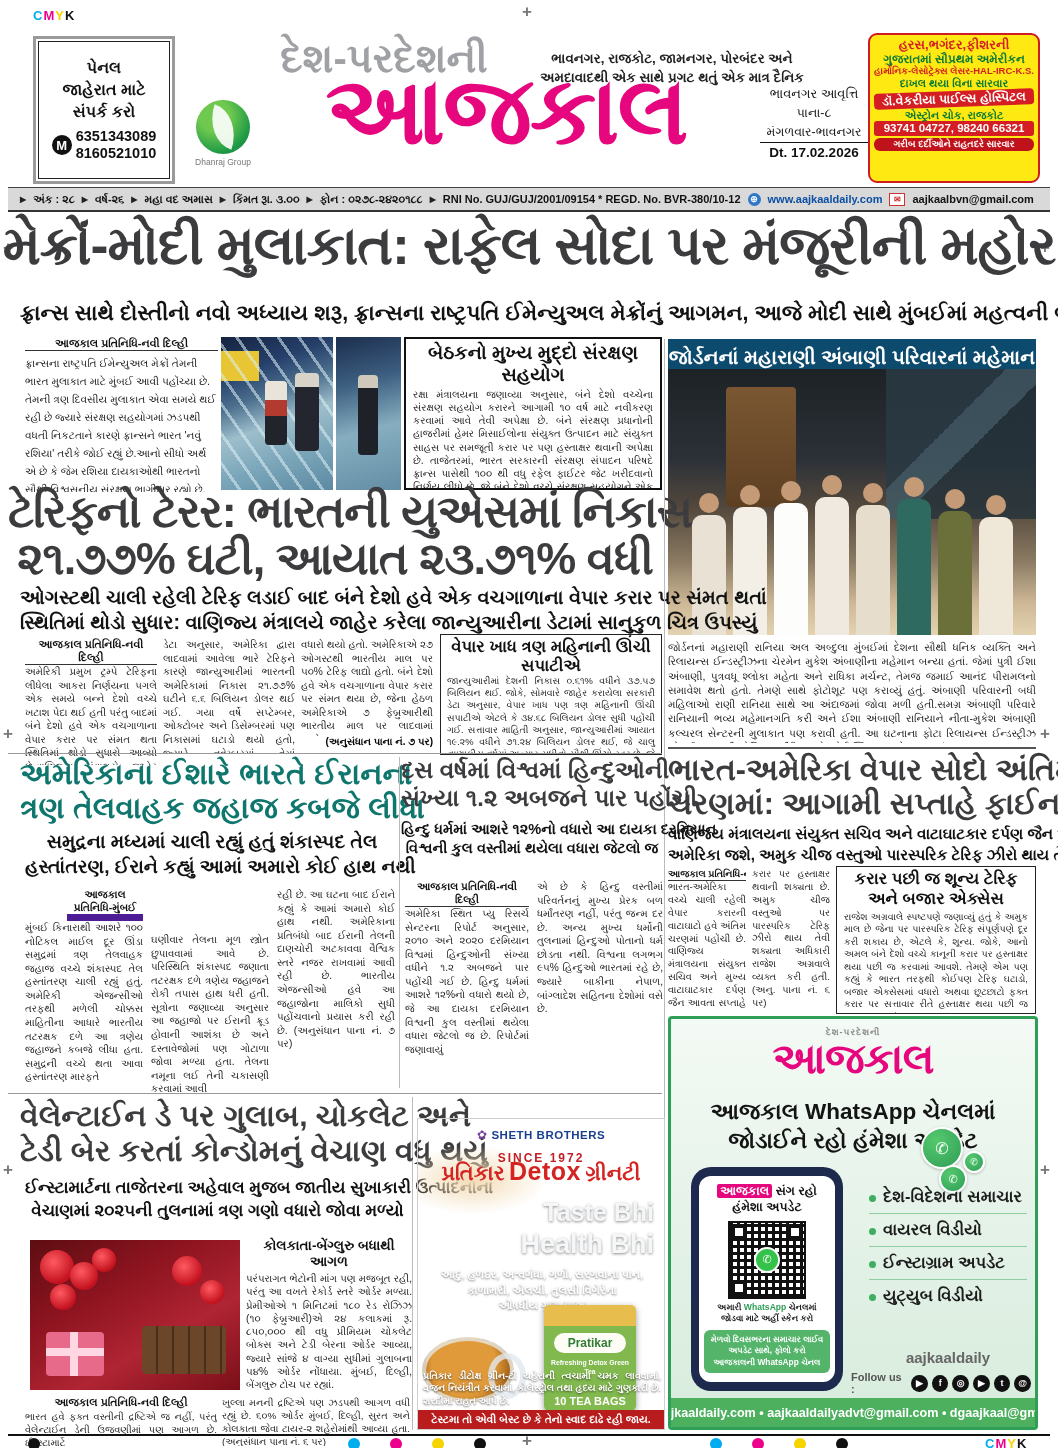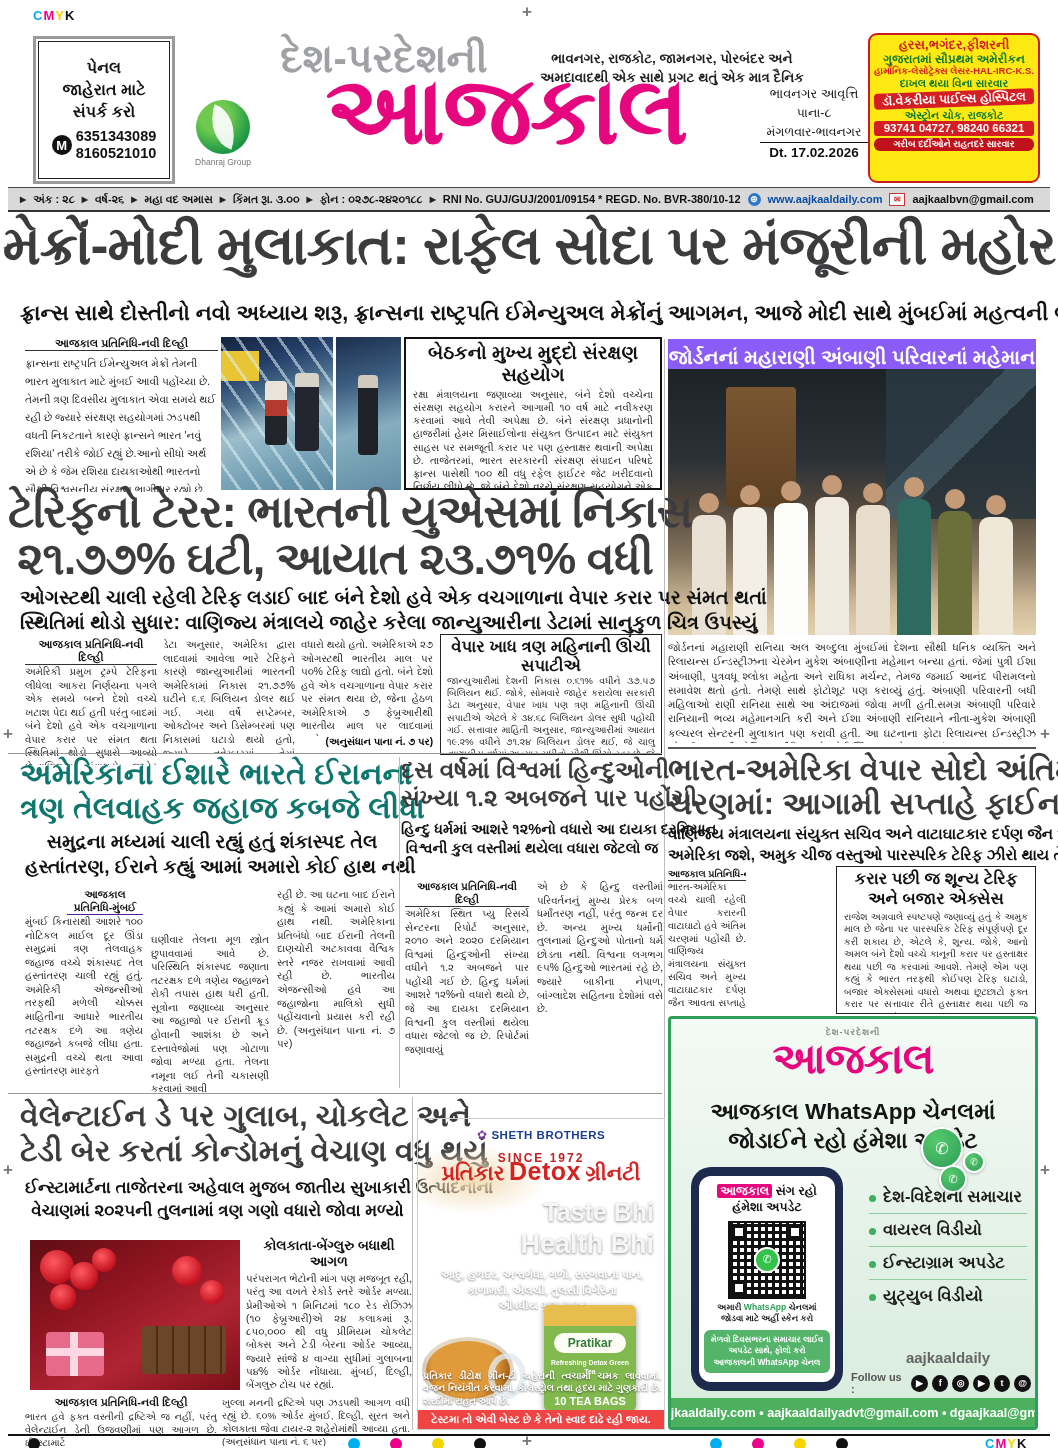--- a/index.html
+++ b/index.html
@@ -64,21 +64,21 @@
   .ph-macron1 .rail{position:absolute;inset:0;background:repeating-linear-gradient(55deg,transparent 0 14px,rgba(220,240,245,.55) 14px 17px);}
   .fig{position:absolute;border-radius:4px;}
   .ph-macron1 .f1{left:44px;top:44px;width:22px;height:64px;background:linear-gradient(180deg,#e8e4da 0 30%,#b33a2e 30% 55%,#21242a 55% 100%);}
   .ph-macron1 .f2{left:74px;top:36px;width:24px;height:78px;background:linear-gradient(180deg,#d8d3c8 0 18%,#23262e 18% 100%);}
   .ph-macron2{left:336px;top:337px;width:65px;height:153px;
     background:linear-gradient(165deg,#1c2e4e 0%,#3c5e80 30%,#86aec0 60%,#648ea6 100%);}
   .ph-macron2 .f1{left:22px;top:38px;width:20px;height:80px;background:linear-gradient(180deg,#cfc9bd 0 16%,#1e2127 16% 100%);}
   .dbox{left:404px;top:337px;width:258px;height:153px;border:2px solid #111;box-sizing:border-box;padding:3px 7px;overflow:hidden;}
   .dbox .ttl{font-size:19px;font-weight:900;color:#111;text-align:center;line-height:1.15;}
   .dbox .bd{font-size:10.2px;line-height:1.3;text-align:justify;margin-top:2px;color:#1b1b1b;}
-  .jordan-banner{left:668px;top:339px;width:368px;height:36px;background:#8b5cf6;color:#fff;display:flex;align-items:center;justify-content:center;
+  .jordan-banner{left:668px;top:339px;width:368px;height:36px;background:#0c4a6e;color:#fff;display:flex;align-items:center;justify-content:center;
     font-size:20px;font-weight:900;white-space:nowrap;}
   .ph-ambani{left:668px;top:369px;width:368px;height:266px;
     background:linear-gradient(180deg,#1d2226 0%,#2c3138 34%,#53483c 52%,#8a7a62 72%,#cdb896 88%,#e4d3b0 100%);}
   .ph-ambani .door{position:absolute;left:58px;top:18px;width:70px;height:120px;background:linear-gradient(180deg,#7a5732,#5d3f22);border-radius:4px;}
   .ph-ambani .marble{position:absolute;right:0;top:0;width:150px;height:150px;background:linear-gradient(135deg,#2a3a44 0 40%,#415a66 40% 55%,#24323a 55% 100%);opacity:.8;}
   .people{position:absolute;left:0;bottom:0;width:100%;height:170px;display:flex;align-items:flex-end;justify-content:center;gap:7px;}
   .person{width:34px;border-radius:10px 10px 0 0;position:relative;}
   .person::before{content:"";position:absolute;top:-22px;left:50%;transform:translateX(-50%);width:20px;height:20px;border-radius:50%;background:#c49a77;}
   .p1{height:120px;background:#e9e2d4;}.p2{height:128px;background:#f3efe6;}
   .p3{height:132px;background:#fdfdfb;}.p4{height:138px;background:#efe9e0;}
@@ -146,21 +146,21 @@
   .cup .bowl{position:absolute;left:0;top:10px;width:92px;height:66px;border-radius:50%;
     background:radial-gradient(circle at 45% 40%,#e09a3a 0 55%,#9c5a14 85%);border:4px solid rgba(230,238,242,.75);box-sizing:border-box;}
   .cup .handle{position:absolute;right:0;top:26px;width:26px;height:34px;border:6px solid rgba(225,233,238,.8);border-radius:50%;}
   .pbox{position:absolute;left:126px;top:186px;width:92px;height:106px;border-radius:5px;overflow:hidden;
     background:linear-gradient(180deg,#e7bd4d 0 20%,#82b94e 20% 100%);box-shadow:0 2px 6px rgba(0,0,0,.4);}
   .pbox .pill{position:absolute;left:10px;top:28px;width:72px;height:20px;background:#fdfdf6;border-radius:10px;
     color:#2f7d33;font-weight:900;font-size:12px;display:flex;align-items:center;justify-content:center;}
   .pbox .sub{position:absolute;left:4px;top:54px;width:84px;text-align:center;color:#fff;font-size:6.8px;font-weight:bold;line-height:1.3;}
   .pbox .cnt{position:absolute;left:4px;bottom:4px;width:84px;text-align:center;color:#fff;font-size:11px;font-weight:900;}
   .sheth .desc{position:absolute;left:5px;bottom:22px;width:238px;color:#fff;font-size:9.6px;line-height:1.3;text-align:justify;font-weight:bold;text-shadow:0 1px 2px rgba(0,0,0,.6);}
-  .sheth .strip{position:absolute;left:0;bottom:0;width:100%;height:19px;background:#ef4444;color:#fff;font-size:10.8px;font-weight:900;
+  .sheth .strip{position:absolute;left:0;bottom:0;width:100%;height:19px;background:#b91c1c;color:#fff;font-size:10.8px;font-weight:900;
     display:flex;align-items:center;justify-content:center;}
 
   
   .wa{left:668px;top:1016px;width:370px;height:414px;border:3px solid #2f9e57;border-radius:4px;box-sizing:border-box;
     background:linear-gradient(180deg,#f4faf5 0%,#e2f1e6 60%,#d7ecdc 100%);overflow:hidden;}
   .wa .mini{position:absolute;left:0;top:8px;width:100%;text-align:center;font-size:9px;color:#8a8a8a;font-weight:bold;letter-spacing:1px;}
   .wa .logo{position:absolute;left:0;top:16px;width:100%;text-align:center;font-size:42px;font-weight:900;color:#e6067e;letter-spacing:-1px;}
   .wa .hd{position:absolute;left:0;top:78px;width:100%;text-align:center;font-size:22.5px;font-weight:900;color:#141414;line-height:1.3;}
   .phone{position:absolute;left:20px;top:148px;width:152px;height:224px;background:#1e2a4d;border-radius:20px;padding:9px 8px;box-sizing:border-box;}
   .phone .scr{width:100%;height:100%;background:#fff;border-radius:12px;position:relative;overflow:hidden;text-align:center;}
@@ -336,21 +336,21 @@
 
   <div class="abs iran-h">
     <div>અમેરિકાના ઈશારે ભારતે ઈરાનના</div>
     <div>ત્રણ તેલવાહક જહાજ કબજે લીધા</div>
   </div>
   <div class="abs iran-sub">
     <div>સમુદ્રના મધ્યમાં ચાલી રહ્યું હતું શંકાસ્પદ તેલ</div>
     <div>હસ્તાંતરણ, ઈરાને કહ્યું આમાં અમારો કોઈ હાથ નથી</div>
   </div>
   <div class="abs icol" style="left:25px;width:118px;">
-    <div class="dateline" style="font-size:10.5px;border-bottom:1px solid #4c1d95;margin-left:42px;">આજકાલ પ્રતિનિધિ-મુંબઈ</div>
+    <div class="dateline" style="font-size:10.5px;border-bottom:7px solid #4c1d95;margin-left:42px;">આજકાલ પ્રતિનિધિ-મુંબઈ</div>
     <div class="bt" style="font-size:10.2px;height:182px;">મુંબઈ કિનારાથી આશરે ૧૦૦ નોટિકલ માઈલ દૂર ઊંડા સમુદ્રમાં ત્રણ તેલવાહક જહાજ વચ્ચે શંકાસ્પદ તેલ હસ્તાંતરણ ચાલી રહ્યું હતું. અમેરિકી એજન્સીઓ તરફથી મળેલી ચોક્કસ માહિતીના આધારે ભારતીય તટરક્ષક દળે આ ત્રણેય જહાજને કબજે લીધા હતા. સમુદ્રની વચ્ચે થતા આવા હસ્તાંતરણ મારફતે</div>
   </div>
   <div class="abs icol bt" style="left:151px;width:118px;font-size:10.2px;margin-top:45px;">ઘણીવાર તેલના મૂળ સ્ત્રોત છુપાવવામાં આવે છે. પરિસ્થિતિ શંકાસ્પદ જણાતા તટરક્ષક દળે ત્રણેય જહાજને રોકી તપાસ હાથ ધરી હતી. સૂત્રોના જણાવ્યા અનુસાર આ જહાજો પર ઈરાની ક્રૂડ હોવાની આશંકા છે અને દસ્તાવેજોમાં પણ ગોટાળા જોવા મળ્યા હતા. તેલના નમૂના લઈ તેની ચકાસણી કરવામાં આવી</div>
   <div class="abs icol bt" style="left:277px;width:118px;font-size:10.2px;">રહી છે. આ ઘટના બાદ ઈરાને કહ્યું કે આમાં અમારો કોઈ હાથ નથી. અમેરિકાના પ્રતિબંધો બાદ ઈરાની તેલની દાણચોરી અટકાવવા વૈશ્વિક સ્તરે નજર રાખવામાં આવી રહી છે. ભારતીય એજન્સીઓ હવે આ જહાજોના માલિકો સુધી પહોંચવાનો પ્રયાસ કરી રહી છે. (અનુસંધાન પાના નં. ૭ પર)</div>
 
   <div class="abs vline" style="left:399px;top:757px;height:331px;"></div>
 
   <div class="abs hin-h">
     <div>દસ વર્ષમાં વિશ્વમાં હિન્દુઓની</div>
     <div>સંખ્યા ૧.૨ અબજને પાર પહોંચી</div>
@@ -370,20 +370,21 @@
     <div>ચરણમાં: આગામી સપ્તાહે ફાઈનલ</div>
   </div>
   <div class="abs trd-sub">
     <div>વાણિજ્ય મંત્રાલયના સંયુક્ત સચિવ અને વાટાઘાટકાર દર્પણ જૈન આવતા સપ્તાહે</div>
     <div>અમેરિકા જશે, અમુક ચીજ વસ્તુઓ પારસ્પરિક ટેરિફ ઝીરો થાય તેવી શક્યતા</div>
   </div>
   <div class="abs" style="left:668px;top:868px;width:78px;height:146px;overflow:hidden;">
     <div class="dateline" style="font-size:9.6px;border-bottom:1px solid #333;white-space:nowrap;">આજકાલ પ્રતિનિધિ-નવી દિલ્હી</div>
     <div class="bt" style="font-size:9.7px;height:128px;">ભારત-અમેરિકા વચ્ચે ચાલી રહેલી વેપાર કરારની વાટાઘાટો હવે અંતિમ ચરણમાં પહોંચી છે. વાણિજ્ય મંત્રાલયના સંયુક્ત સચિવ અને મુખ્ય વાટાઘાટકાર દર્પણ જૈન આવતા સપ્તાહે અમેરિકાની મુલાકાતે જશે.</div>
   </div>
+  <div class="abs bt" style="left:752px;top:868px;width:78px;height:146px;font-size:9.7px;">કરાર પર હસ્તાક્ષર થવાની શક્યતા છે. અમુક ચીજ વસ્તુઓ પર પારસ્પરિક ટેરિફ ઝીરો થાય તેવી શક્યતા અધિકારી રાજેશ અગ્રવાલે વ્યક્ત કરી હતી. (અનુ. પાના નં. ૬ પર)</div>
   <div class="abs zbox">
     <div class="ttl">
       <div>કરાર પછી જ શૂન્ય ટેરિફ</div>
       <div>અને બજાર એક્સેસ</div>
     </div>
     <div class="bd">રાજેશ અગ્રવાલે સ્પષ્ટપણે જણાવ્યું હતું કે અમુક માલ છે જેના પર પારસ્પરિક ટેરિફ સંપૂર્ણપણે દૂર કરી શકાય છે, એટલે કે, શૂન્ય. જોકે, આનો અમલ બંને દેશો વચ્ચે કાનૂની કરાર પર હસ્તાક્ષર થયા પછી જ કરવામાં આવશે. તેમણે એમ પણ કહ્યું કે ભારત તરફથી કોઈપણ ટેરિફ ઘટાડો, બજાર એક્સેસમાં વધારો અથવા છૂટછાટો ફક્ત કરાર પર સત્તાવાર રીતે હસ્તાક્ષર થયા પછી જ (અનુ. પાના નં. ૬ પર)</div>
   </div>
 
   <div class="abs hline" style="left:8px;top:1093px;width:654px;"></div>
   <div class="abs vline" style="left:412px;top:1097px;height:333px;"></div>

